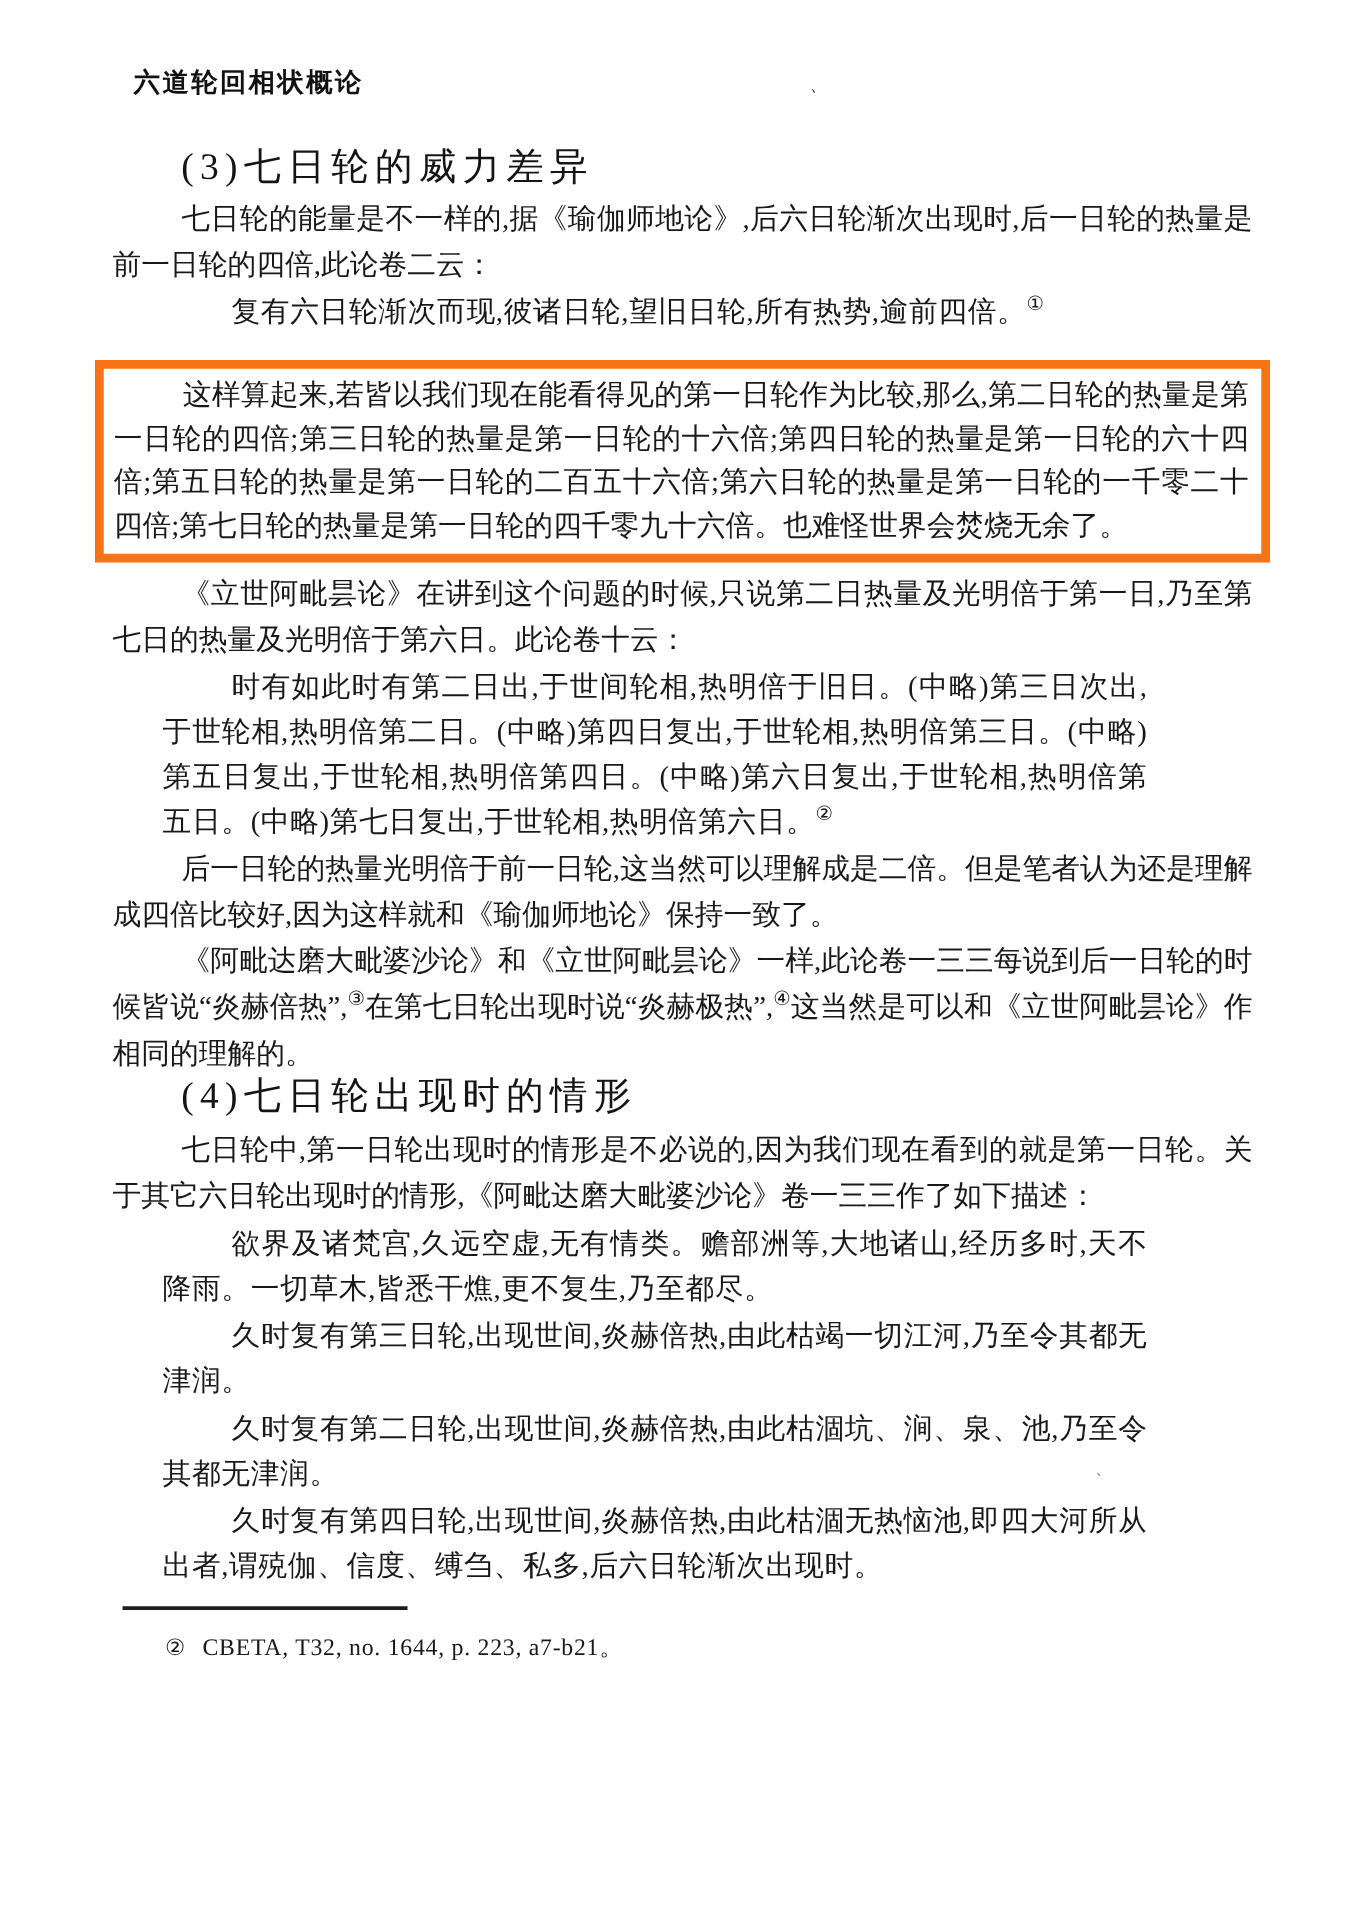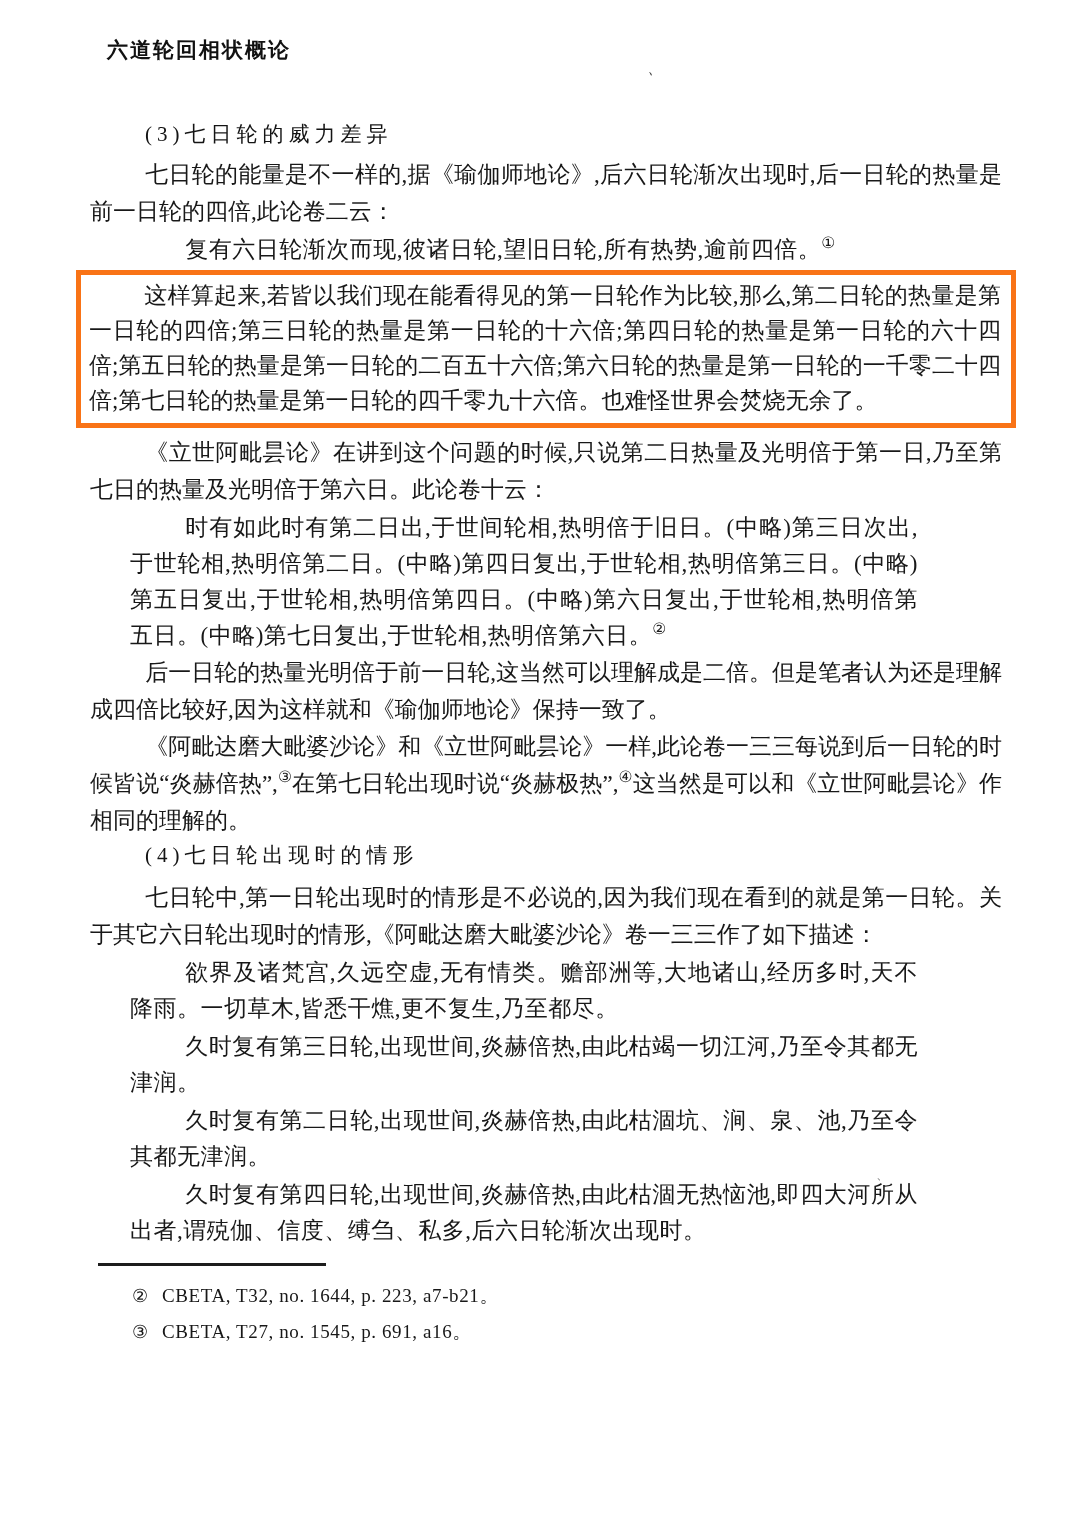--- a/index.html
+++ b/index.html
@@ -6,49 +6,49 @@
   .page{
     position:relative;
     width:1080px;height:1527px;
     margin:0 auto;
     background:#ffffff;
     color:#181818;
     font-family:"Liberation Serif","DejaVu Serif",serif;
     overflow:hidden;
   }
   .book-title{
-    position:absolute;top:36px;left:107px;
+    position:absolute;top:52px;left:107px;
     font-family:"Liberation Sans","DejaVu Sans",sans-serif;
     font-weight:bold;font-size:21px;letter-spacing:2px;color:#111;
   }
   .mark{position:absolute;color:#3a3a3a;font-size:15px;line-height:1;}
   .mark1{top:62px;left:648px;transform:rotate(8deg);}
   .mark2{top:1168px;left:876px;opacity:.75;font-size:13px;}
   .content{
     padding:118px 78px 0 90px; 
     font-size:23px;line-height:37px;
     text-align:justify;
   }
   .sec-heading{
     margin:0 0 6px 55px;
-    font-size:21px;line-height:32px;font-weight:normal;
+    font-size:30px;line-height:32px;font-weight:normal;
     letter-spacing:5px;color:#141414;text-align:left;
   }
   .sec-heading.second{margin-top:0;margin-bottom:8px;}
   p{margin:0;}
   .body{text-indent:2.4em;}
   .quote{
     margin:2px 84px 0 40px;
     text-indent:2.4em;
     line-height:36px;
     letter-spacing:0.5px;
   }
   .redbox{
-    margin:2px -14px 6px -14px;
-    border:5px solid #f97316;
+    margin:20px -14px 6px -14px;
+    border:7px solid #f97316;
     padding:3px 10px 5px 8px;
   }
   .redbox .body{line-height:35px;}
   sup.fnref{font-size:0.68em;line-height:0;vertical-align:super;letter-spacing:0;}
   .fn-sep{
     margin:14px 0 12px 8px;
     width:228px;height:3px;background:#1d1d1d;
   }
   .footnotes{font-size:19px;line-height:36px;text-align:left;}
   .fn-row{white-space:nowrap;}
@@ -92,19 +92,16 @@
     <p class="quote rich">久时复有第三日轮,出现世间,炎赫倍热,由此枯竭一切江河,乃至令其都无津润。</p>
     <p class="quote rich">久时复有第二日轮,出现世间,炎赫倍热,由此枯涸坑、涧、泉、池,乃至令其都无津润。</p>
     <p class="quote rich">久时复有第四日轮,出现世间,炎赫倍热,由此枯涸无热恼池,即四大河所从出者,谓殑伽、信度、缚刍、私多,后六日轮渐次出现时。</p>
 
     <div class="fn-sep"></div>
 
     <div class="footnotes">
       <div class="fn-row">
         <span class="fn-marker">②</span><span class="fn-text">CBETA, T32, no. 1644, p. 223, a7-b21。</span>
       </div>
-      <div class="fn-row">
-        <span class="fn-marker">③</span><span class="fn-text">CBETA, T27, no. 1545, p. 691, a16。</span>
-      </div>
     </div>
 
   </div>
 </div>
 
 </body></html>

